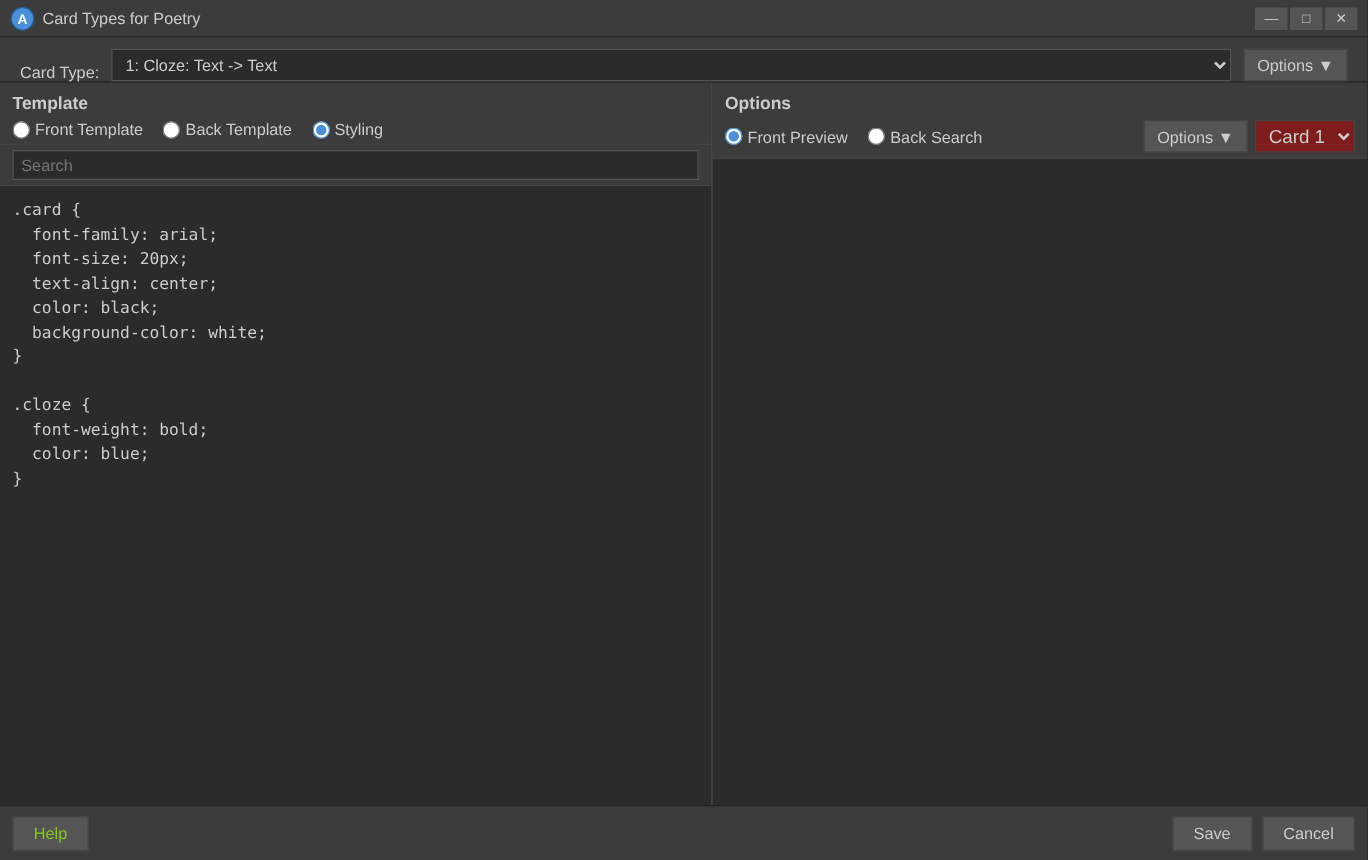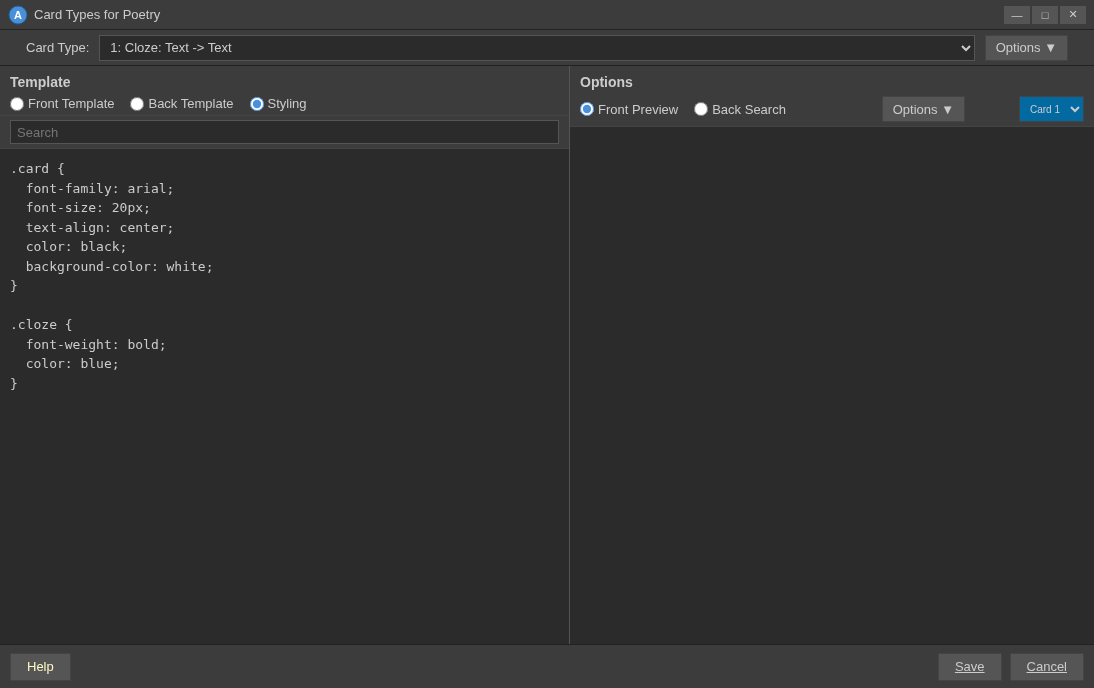--- a/index.html
+++ b/index.html
@@ -54,22 +54,22 @@
       display: flex;
       align-items: center;
       justify-content: center;
     }
 
     
     .card-type-row {
       background: #3c3c3c;
       height: 36px;
       display: flex;
-      align-items: center;
-      padding: 0 26px;
+      align-items: flex-end;
+      padding: 0 16px;
       gap: 10px;
       flex-shrink: 0;
       border-bottom: 1px solid #222;
     }
     .card-type-label {
       color: #ccc;
       font-size: 13px;
       white-space: nowrap;
     }
     .card-type-select {
@@ -204,28 +204,27 @@
       display: flex;
       align-items: center;
       gap: 16px;
     }
     .preview-options-group {
       display: flex;
       align-items: center;
       gap: 6px;
     }
     .card-dropdown {
-      background: #0369a1;
+      background: #7f1d1d;
       border: 1px solid #444;
       color: #ccc;
       padding: 3px 6px;
-      font-size: 10px;
+      font-size: 15px;
       height: 26px;
       cursor: pointer;
-      margin-left: 48px;
     }
     .preview-content {
       flex: 1;
       display: flex;
       align-items: flex-start;
       justify-content: center;
       padding: 40px 20px;
       background: #2b2b2b;
       position: relative;
     }
@@ -253,30 +252,29 @@
       display: flex;
       align-items: center;
       justify-content: space-between;
       padding: 0 10px;
       flex-shrink: 0;
       border-top: 1px solid #222;
     }
     .help-btn {
       background: #555;
       border: 1px solid #444;
-      color: #fef9c3;
+      color: #84cc16;
       padding: 4px 16px;
       font-size: 13px;
       cursor: pointer;
       height: 28px;
     }
     .bottom-right-btns {
       display: flex;
       gap: 8px;
-      text-decoration: underline;
     }
     .save-btn {
       background: #555;
       border: 1px solid #444;
       color: #ccc;
       padding: 4px 16px;
       font-size: 13px;
       cursor: pointer;
       height: 28px;
     }

